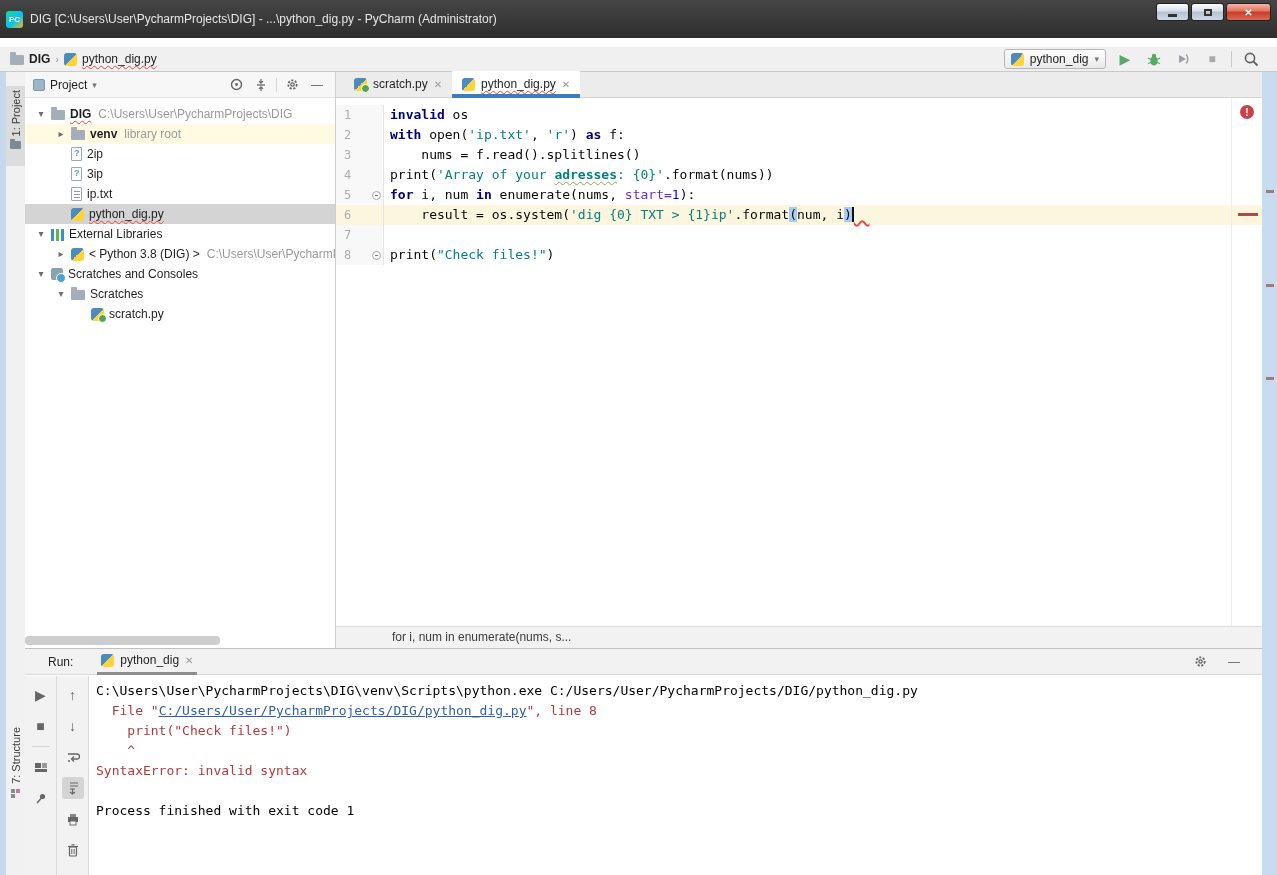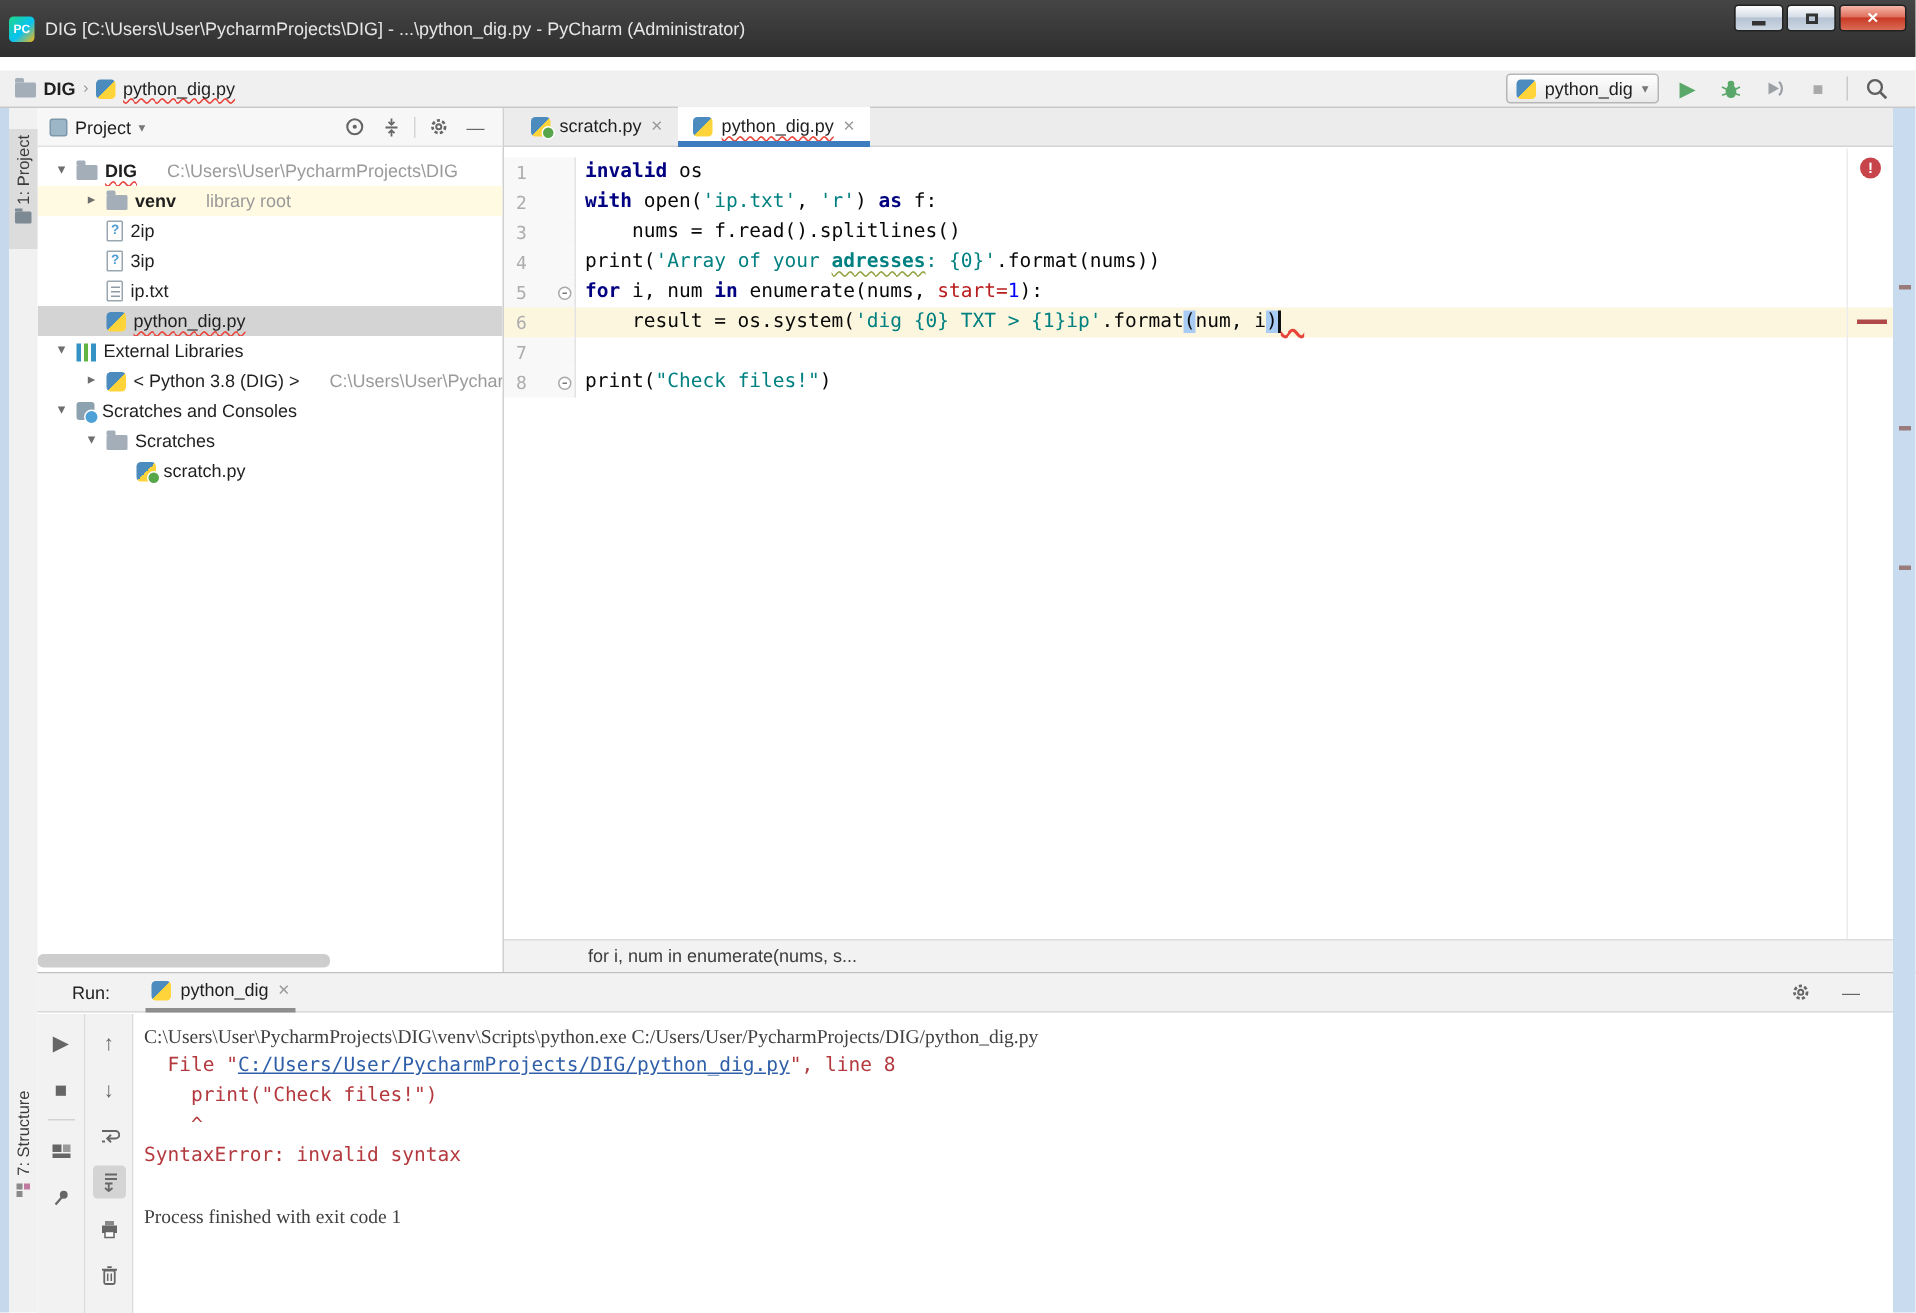--- a/index.html
+++ b/index.html
@@ -66,21 +66,21 @@
   .ph-spacer { flex:1; }
   .ph-btn { width:20px; height:20px; display:flex; align-items:center; justify-content:center; color:#666; }
   .ph-sep { width:1px; height:14px; background:#d5d5d5; }
   .tree { padding-top:6px; }
   .tree-row { height:20px; line-height:20px; white-space:nowrap; overflow:hidden; display:flex; align-items:center; }
   .tree-row.bg-yellow { background:#fffae1; }
   .tree-row.bg-selected { background:#d4d4d4; }
   .chev { width:20px; text-align:center; color:#6e6e6e; font-size:10px; flex:none; }
   .tname { margin-left:5px; }
   .tname.b { font-weight:bold; }
-  .textra { margin-left:20px; color:#9a9a9a; }
+  .textra { margin-left:7px; color:#9a9a9a; }
   .sq-red { text-decoration:underline wavy #e8453c 1px; text-underline-offset:2px; }
   .hscroll { position:absolute; left:0; bottom:3px; width:311px; height:9px; }
   .hthumb { position:absolute; left:0; top:0; width:195px; height:9px; background:#cdcdcd; border-radius:4px; }
 
   
   .ico { display:inline-block; flex:none; vertical-align:middle; }
   .ico-folder { width:14px; height:10px; background:#a3aeb9; border-radius:1px; position:relative; margin-top:2px; }
   .ico-folder::before { content:""; position:absolute; top:-3px; left:0; width:6px; height:3px; background:#a3aeb9; border-radius:1px 1px 0 0; }
   .ico-python, .ico-python-scratch { width:13px; height:13px; border-radius:3px;
       background:linear-gradient(135deg,#4b8bbe 50%,#ffd43b 50%); position:relative; }
@@ -113,21 +113,21 @@
           display:flex; align-items:center; justify-content:center; }
   .ed-line.cur .ln, .ed-line.cur .fold { background:#fcf6de; }
   .ed-line.cur { background:#fcf6de; }
   .fold-m { width:9px; height:9px; border:1px solid #a9a9a9; border-radius:50%; position:relative; display:inline-block; background:#fff; }
   .fold-m::after { content:""; position:absolute; left:2px; right:2px; top:3px; height:1px; background:#777; }
   .code { padding-left:6px; white-space:pre; flex:1; }
   .seg-kw { color:#000080; font-weight:bold; }
   .seg-pl { color:#080808; }
   .seg-st { color:#008080; font-weight:normal; }
   .seg-stsq { color:#008080; font-weight:bold; text-decoration:underline wavy #93a545 1px; text-underline-offset:2px; }
-  .seg-par { color:#b91c1c; }
+  .seg-par { color:#6d28d9; }
   .seg-num { color:#0000ff; }
   .seg-pm { color:#080808; background:#a9ccf5; }
   .seg-caret { display:inline-block; width:2px; height:15px; background:#111; vertical-align:text-bottom; }
   .seg-errsq { text-decoration:underline wavy #e8453c 2px; text-underline-offset:1px; white-space:pre; }
   .margin-guide { position:absolute; left:895px; top:0; width:1px; height:527px; background:#ececec; }
   .err-badge { position:absolute; right:8px; top:6px; width:14px; height:14px; border-radius:50%;
                background:#c7444a; color:#fff; font:bold 10px "Liberation Sans",sans-serif;
                display:flex; align-items:center; justify-content:center; }
   .err-dash { position:absolute; right:4px; top:114px; width:20px; height:3px; background:#b04a4a; }
   .context-bar { position:absolute; left:0; bottom:0; width:926px; height:22px; background:#f2f2f2;
@@ -145,21 +145,21 @@
   .toolcol { position:absolute; top:27px; width:32px; height:200px; background:#f2f2f2; border-right:1px solid #dbdbdb;
              display:flex; flex-direction:column; align-items:center; padding-top:8px; gap:9px; }
   .tc1 { left:25px; } .tc2 { left:57px; }
   .tool-btn { width:22px; height:22px; display:flex; align-items:center; justify-content:center;
               color:#666; font-size:14px; border-radius:3px; }
   .tool-btn.active { background:#d4d4d4; }
   .tc-sep { width:18px; height:1px; background:#d2d2d2; }
   .console { position:absolute; left:89px; top:27px; width:1173px; height:200px; background:#fff;
              font-family:"DejaVu Sans Mono", monospace; font-size:13px; padding:5px 0 0 7px; }
   .con-line { height:20px; line-height:20px; white-space:pre; }
-  .seg-sys { color:#404040;font-family:Liberation Serif, serif; }
+  .seg-sys { color:#000000; }
   .seg-err { color:#b3393e; }
   .seg-link { color:#2f5fa8; text-decoration:underline; }
 </style>
 </head>
 <body>
 
 <div class="window">
 
   <div class="titlebar">
     <div class="pc-logo">PC</div>

